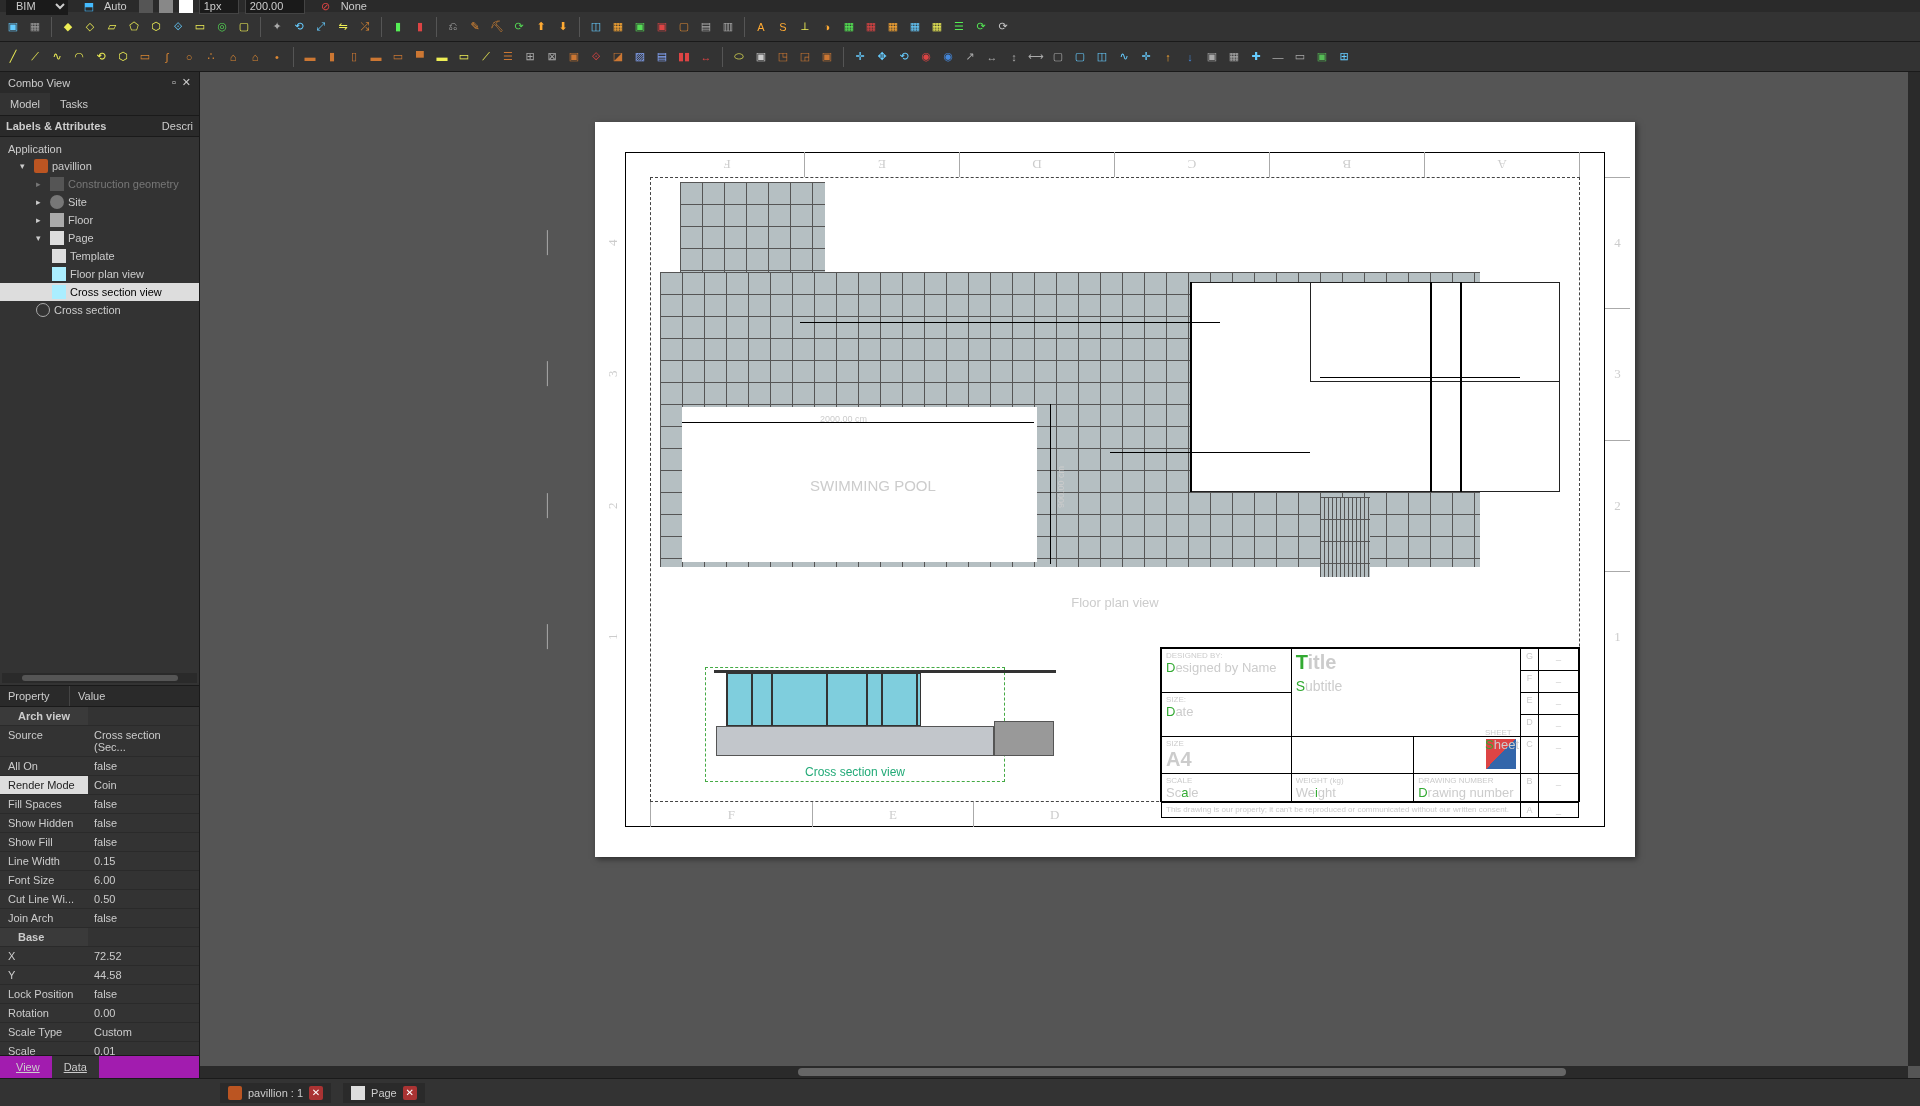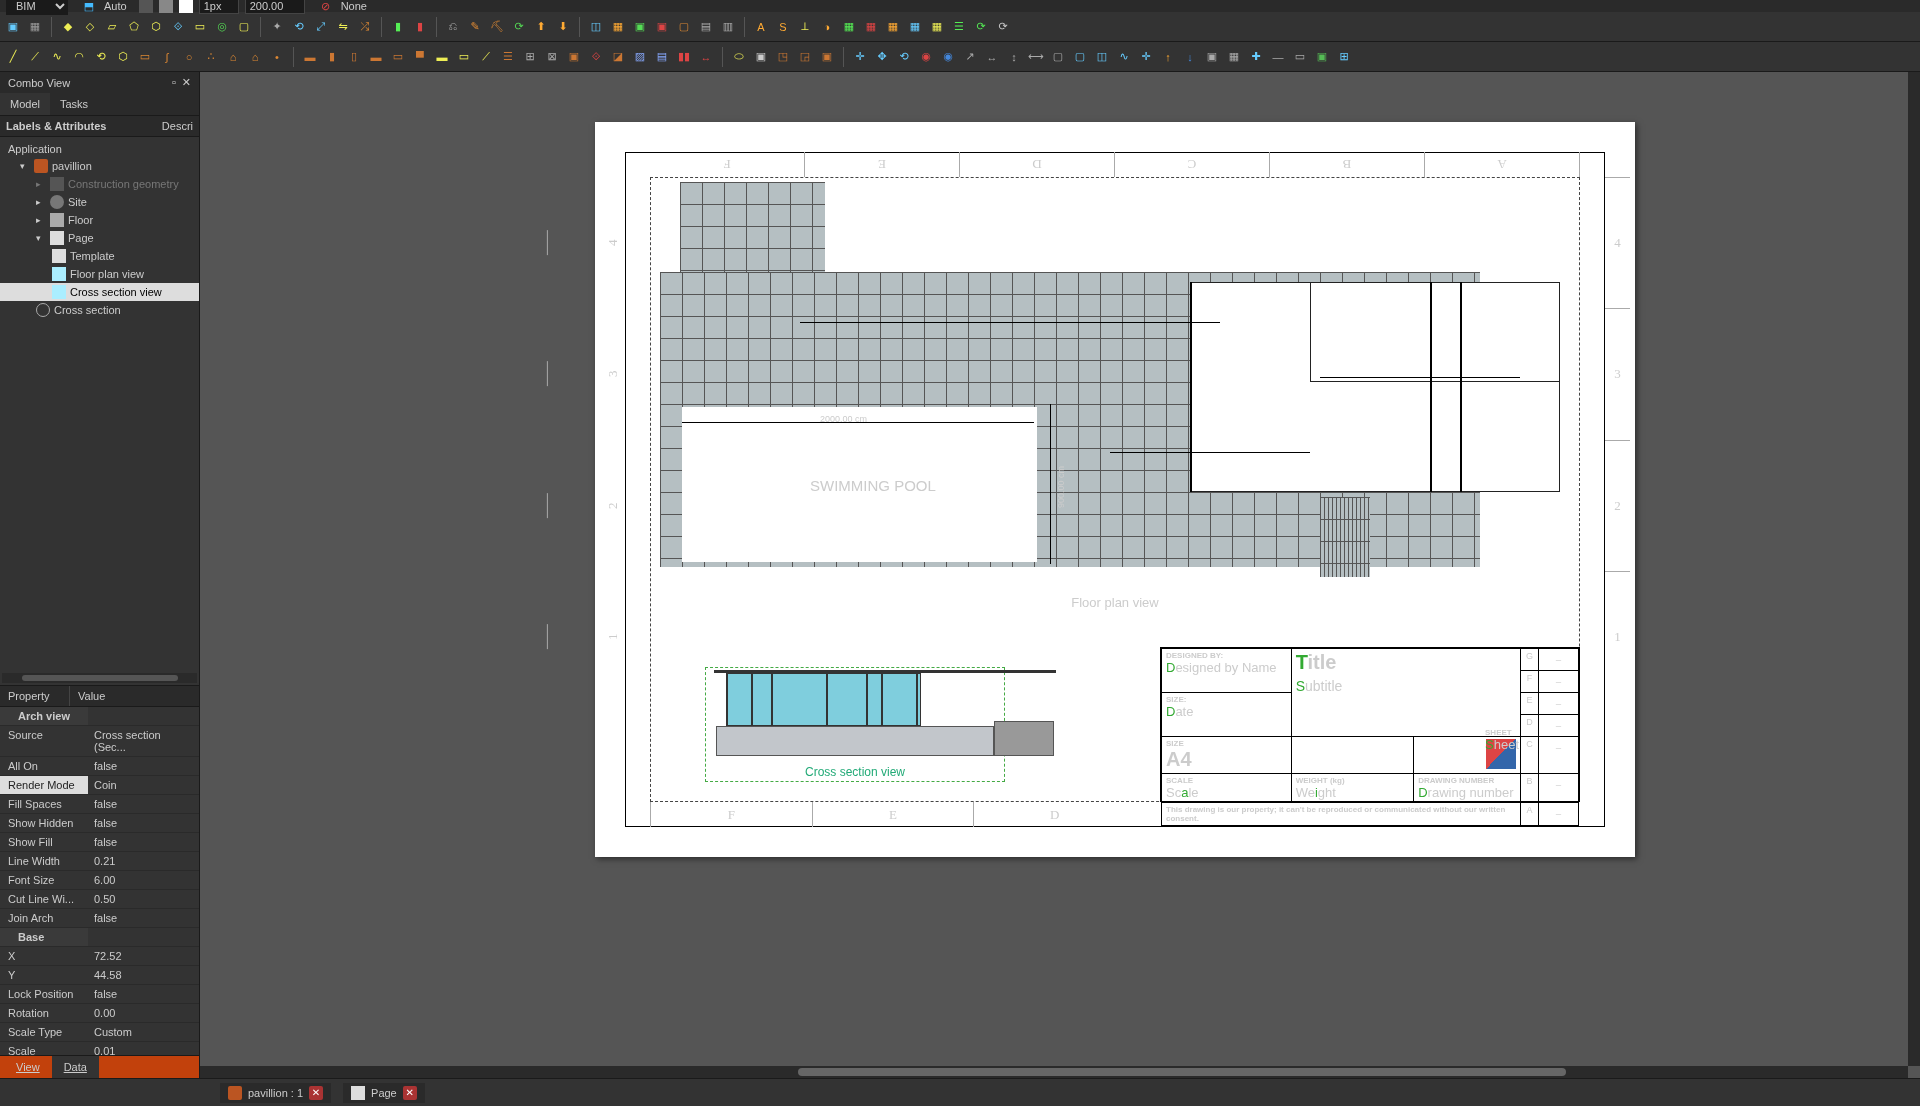--- a/index.html
+++ b/index.html
@@ -45,21 +45,21 @@
 .prop-header-cell { padding: 4px 8px; font-size: 11px; }
 .prop-header-cell.name { width: 70px; border-right: 1px solid #444; }
 .prop-table { flex: 1; overflow-y: auto; }
 .prop-row { display: flex; border-bottom: 1px solid #2a2a2a; }
 .prop-name { width: 88px; padding: 3px 8px; font-size: 11px; }
 .prop-name.group { font-weight: bold; padding-left: 18px; background: #3a3a3a; }
 .prop-value { flex: 1; padding: 3px 6px; font-size: 11px; }
 .prop-name.boxed { background: #ddd; color: #222; }
 
 
-.bottom-tabs { display: flex; background: #c2410c; border-top: 1px solid #1a1a1a; padding: 0 4px; }
+.bottom-tabs { display: flex; background: #a21caf; border-top: 1px solid #1a1a1a; padding: 0 4px; }
 .bottom-tab { padding: 5px 12px; font-size: 11px; cursor: pointer; text-decoration: underline; }
 .bottom-tab.active { background: #333; }
 
 
 .status-bar { height: 28px; background: #333; border-top: 1px solid #1a1a1a; display: flex; align-items: center; padding: 0 8px; gap: 12px; font-size: 11px; }
 .doc-tab { display: inline-flex; align-items: center; gap: 6px; background: #2a2a2a; padding: 3px 8px; }
 .tab-close { background: #a33; color: #fff; width: 14px; height: 14px; display: inline-flex; align-items: center; justify-content: center; font-size: 10px; border-radius: 2px; }
 
 
 .canvas-area { flex: 1; background: #555; display: flex; flex-direction: column; position: relative; }
@@ -96,21 +96,21 @@
 .cs-base { position: absolute; bottom: 0; left: 0; right: 0; height: 30px; background: #c2c6cb; border: 1px solid #555; }
 .cs-wall-seg { position: absolute; background: #7fcedd; border: 1px solid #333; top: 0; bottom: 30px; }
 .cs-mullion { position: absolute; width: 2px; background: #333; top: 0; bottom: 30px; }
 .cs-side { position: absolute; right: -60px; bottom: 0; width: 60px; height: 35px; background: #999; border: 1px solid #555; }
 .cs-label { position: absolute; bottom: 2px; left: 50%; transform: translateX(-50%); font-size: 12px; color: #2a7; font-family: 'Arial Narrow', sans-serif; }
 
 
 .title-block { position: absolute; right: 55px; bottom: 55px; width: 420px; height: 155px; border: 1px solid #000; background: #fff; font-size: 9px; }
 .title-block table { width: 100%; height: 100%; border-collapse: collapse; }
 .title-block td { border: 1px solid #000; padding: 2px 4px; vertical-align: top; }
-.tb-small { font-size: 8px; font-weight: bold; }
+.tb-small { font-size: 8px; }
 .tb-big { font-size: 20px; font-weight: bold; }
 .tb-med { font-size: 14px; }
 .tb-val { font-size: 13px; }
 .tb-accent { color: #3a3; }
 .fc-logo { display: inline-block; width: 30px; height: 30px; background: linear-gradient(135deg, #d44 50%, #36a 50%); position: relative; }
 
 
 .canvas-scroll-h { position: absolute; bottom: 0; left: 0; right: 12px; height: 12px; background: #2a2a2a; }
 .canvas-scroll-h-thumb { position: absolute; left: 35%; width: 45%; height: 8px; top: 2px; background: #666; border-radius: 4px; }
 .canvas-scroll-v { position: absolute; right: 0; top: 0; bottom: 12px; width: 12px; background: #2a2a2a; }
@@ -352,21 +352,21 @@
       <div class="prop-row">
           <div class="prop-name">Show Hidden</div>
           <div class="prop-value">false</div>
         </div>
       <div class="prop-row">
           <div class="prop-name">Show Fill</div>
           <div class="prop-value">false</div>
         </div>
       <div class="prop-row">
           <div class="prop-name">Line Width</div>
-          <div class="prop-value">0.21</div>
+          <div class="prop-value">0.15</div>
         </div>
       <div class="prop-row">
           <div class="prop-name">Font Size</div>
           <div class="prop-value">6.00</div>
         </div>
       <div class="prop-row">
           <div class="prop-name">Cut Line Wi...</div>
           <div class="prop-value">0.50</div>
         </div>
       <div class="prop-row">

